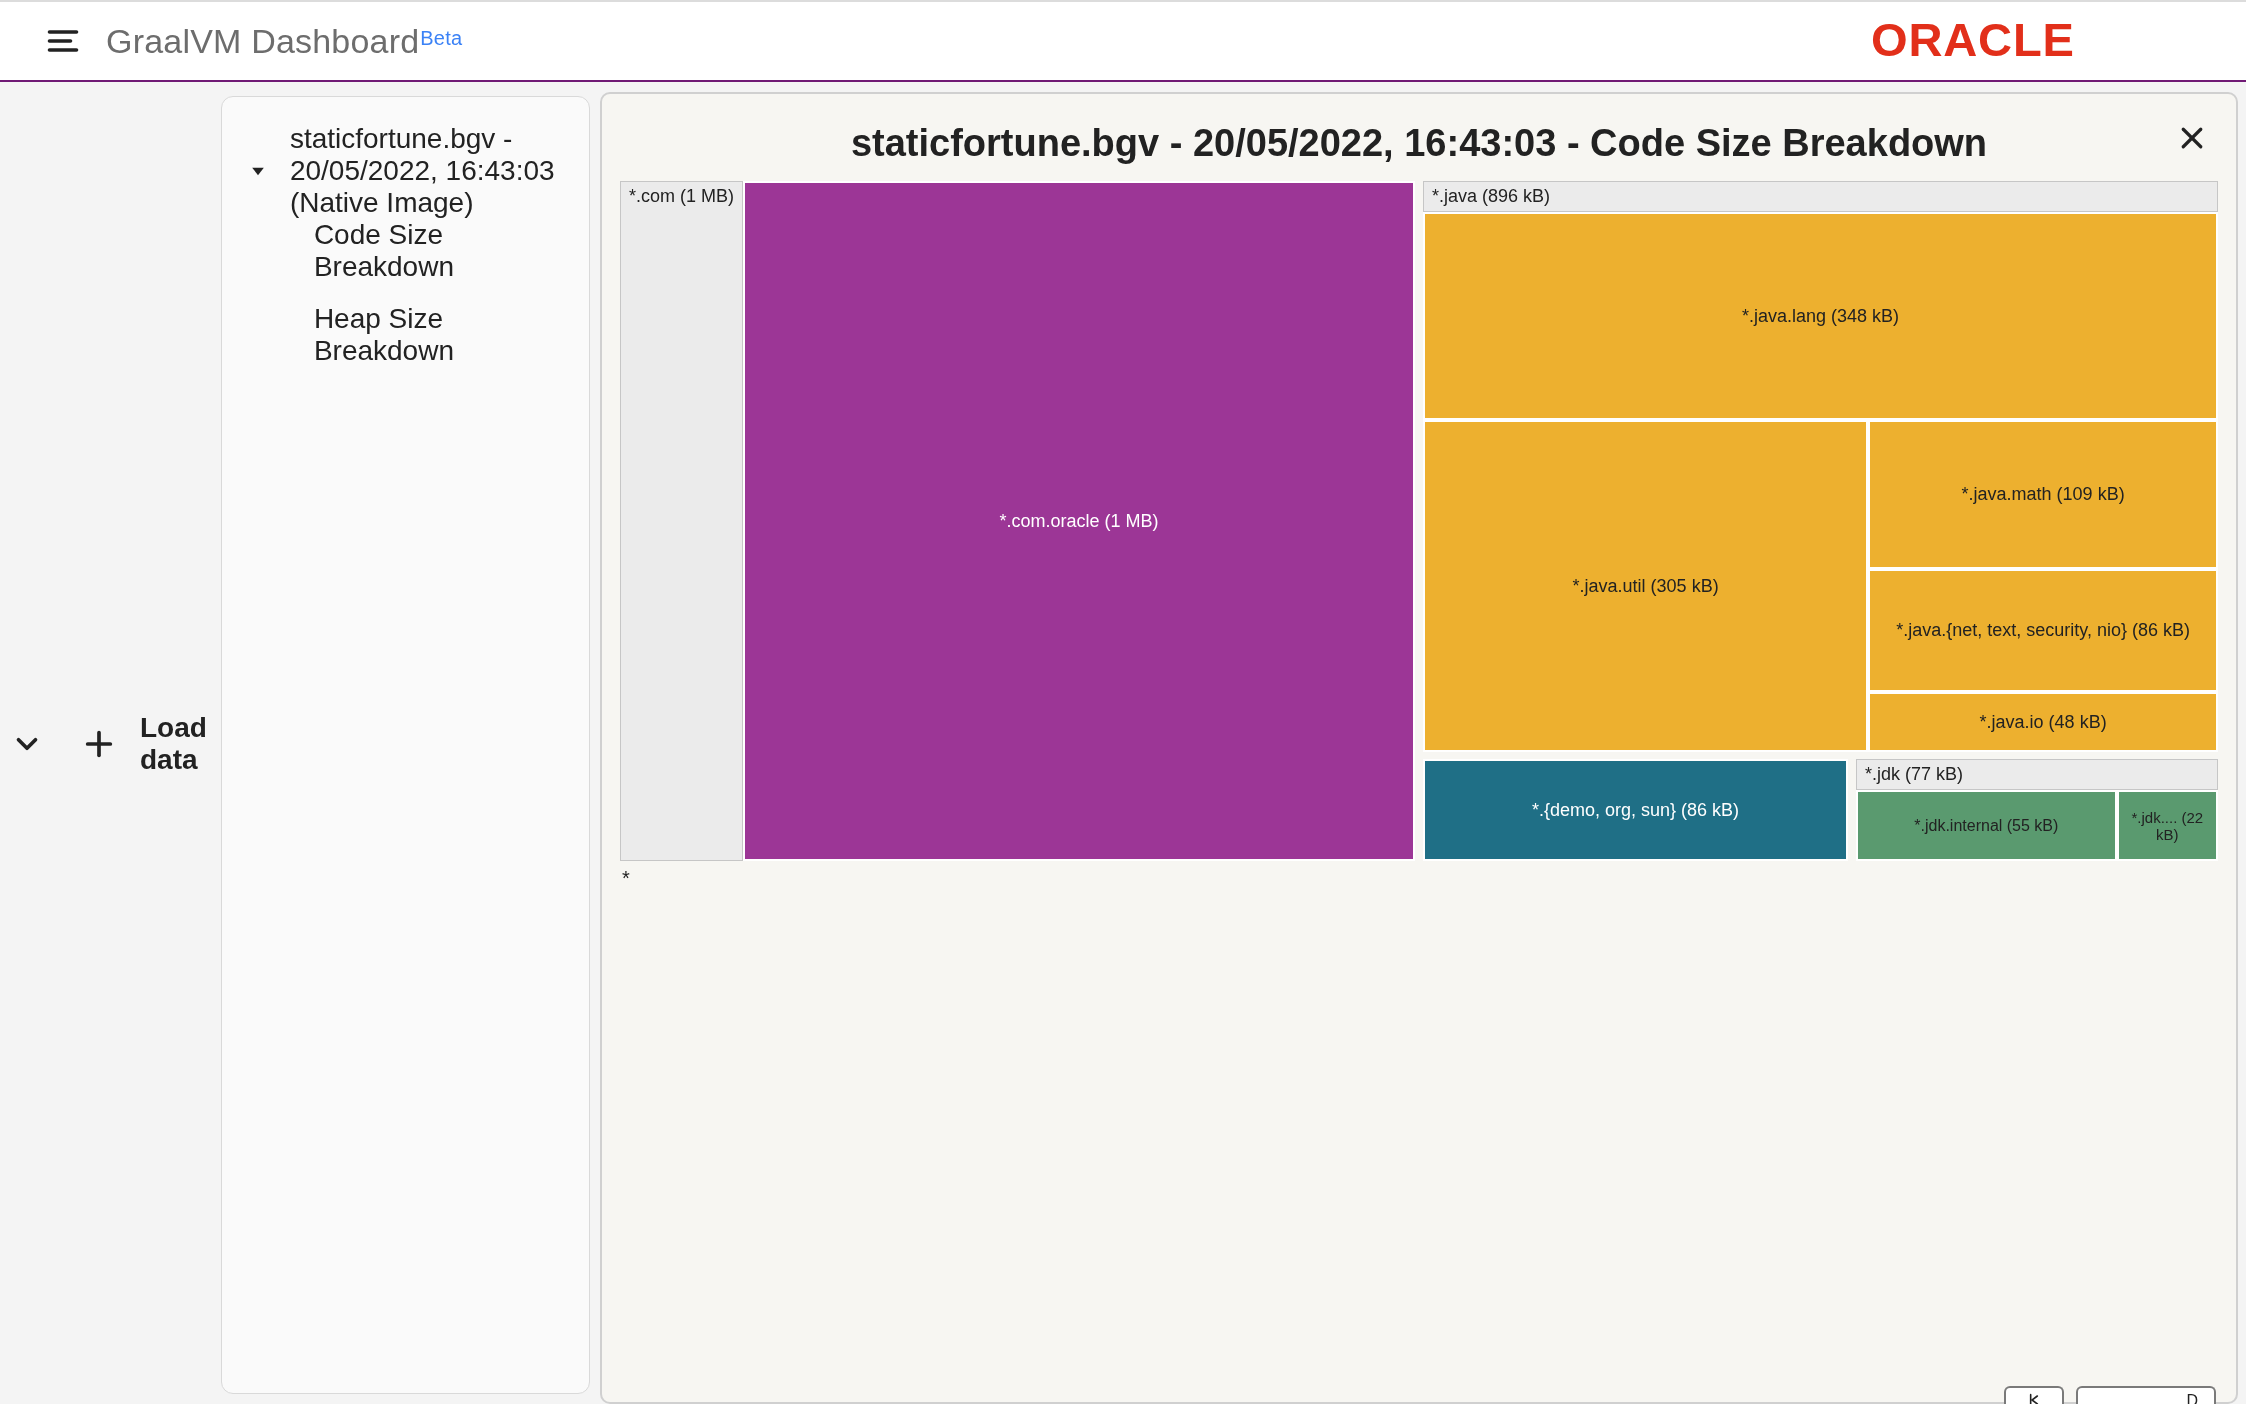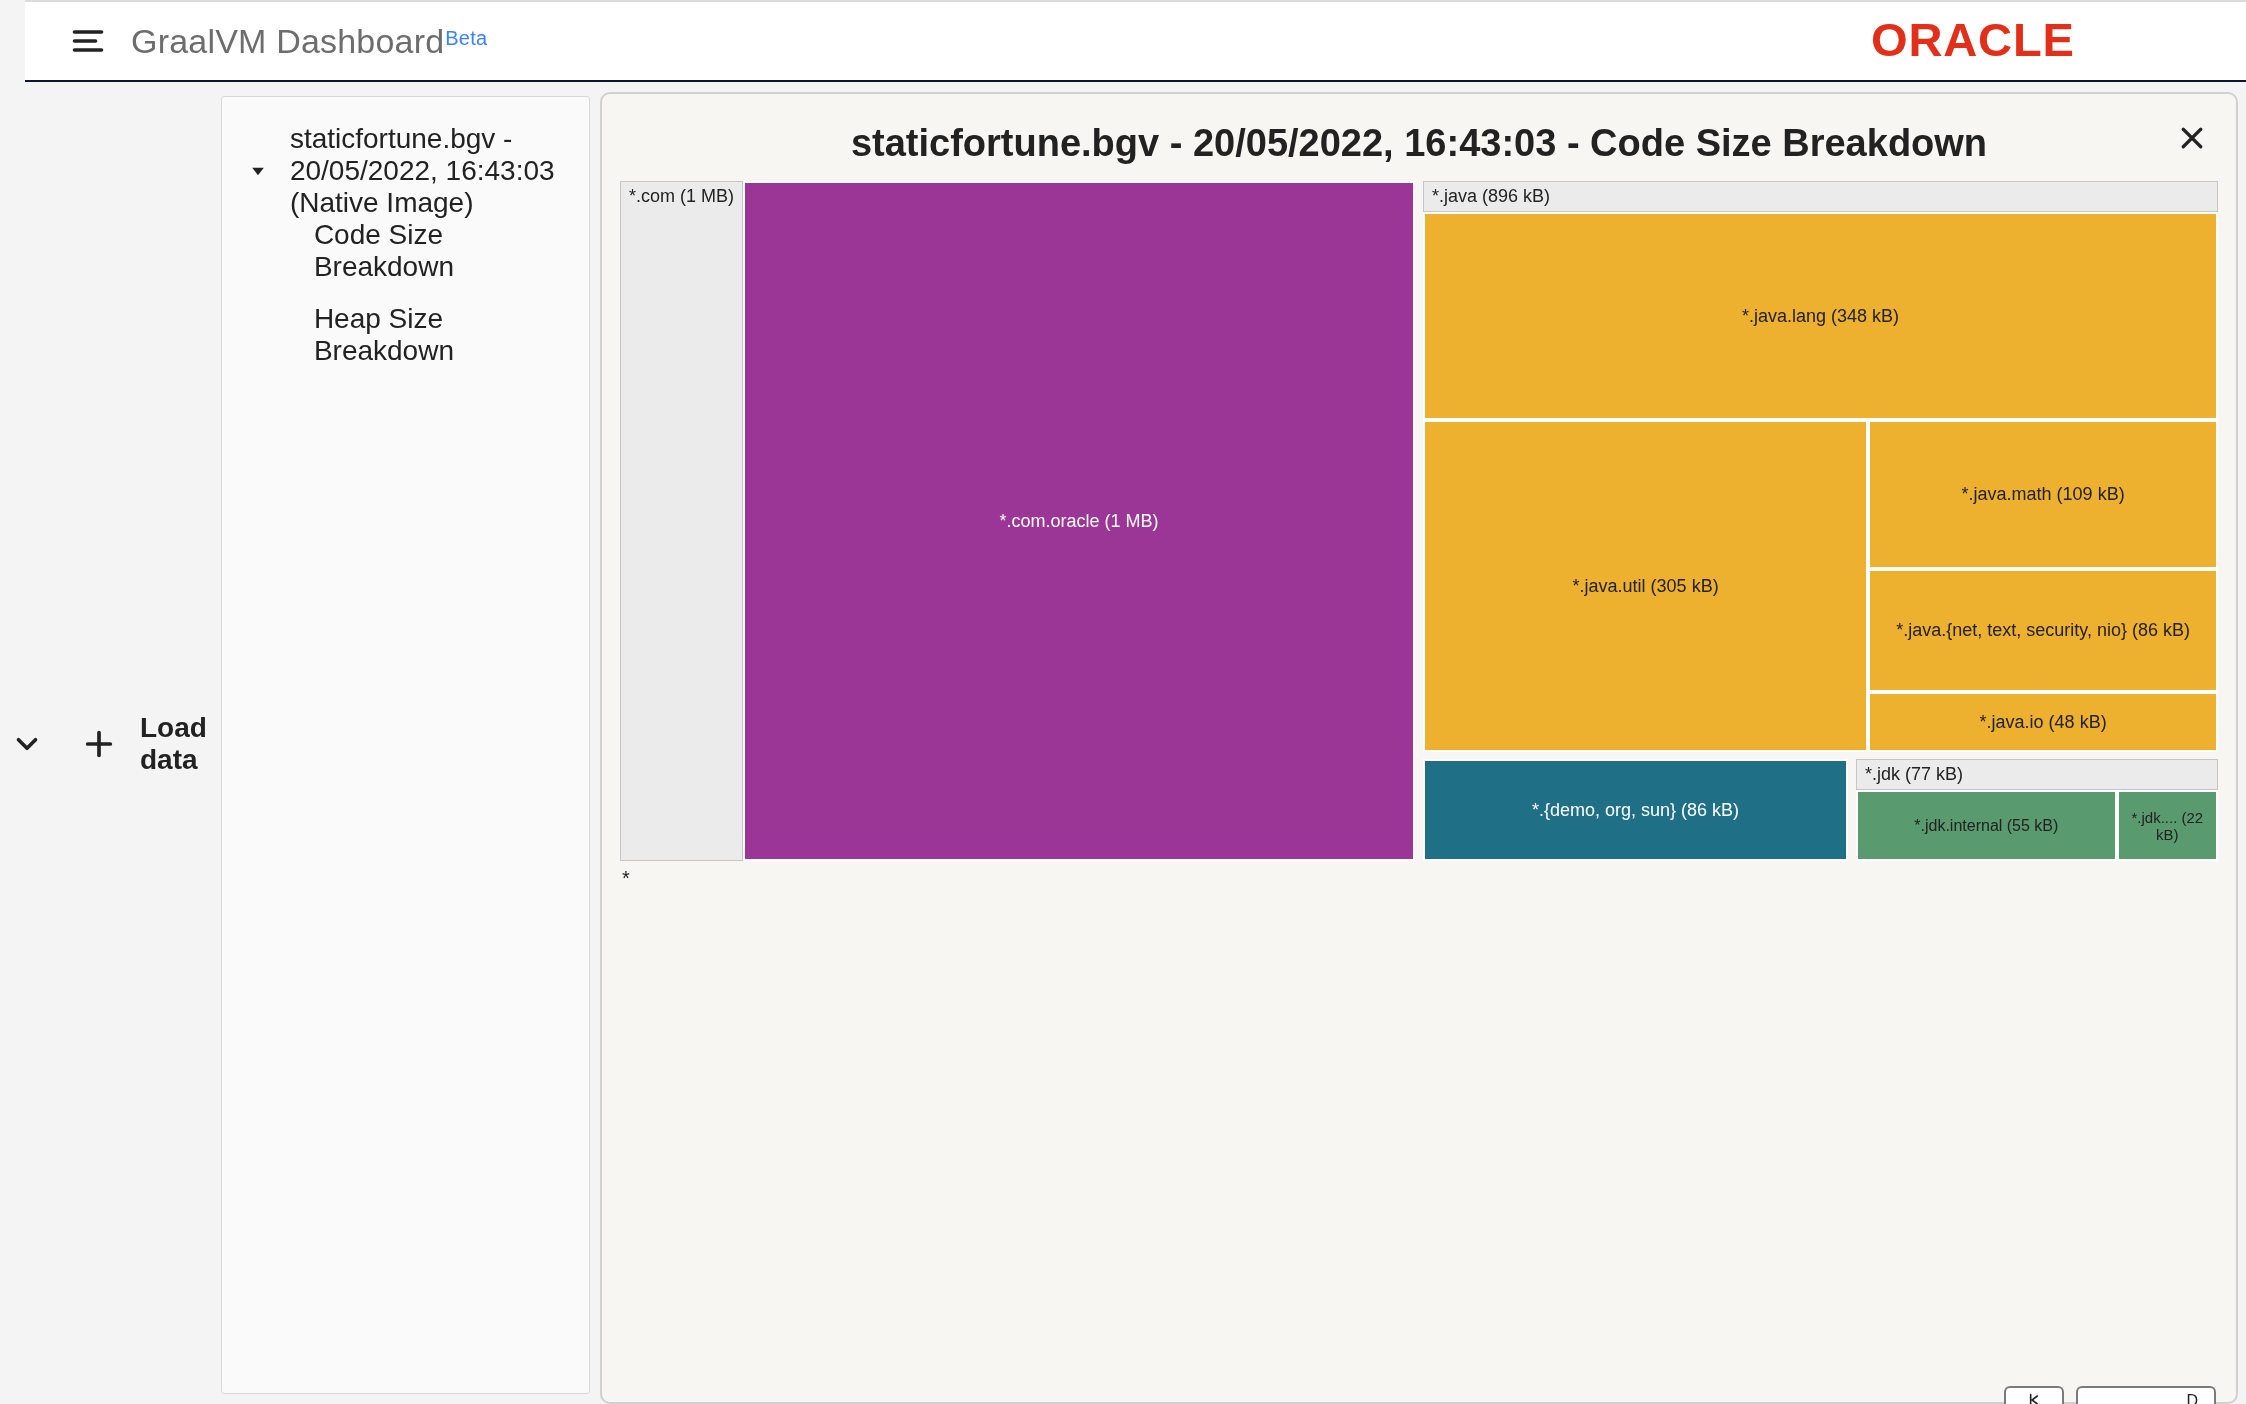--- a/index.html
+++ b/index.html
@@ -11,45 +11,44 @@
     font-size: 20px;
   }
 
   
   .topbar {
     display: flex;
     align-items: center;
     justify-content: space-between;
     background: #fff;
     border-top: 2px solid #dcdcdc;
-    border-bottom: 2px solid #0f172a;
+    border-bottom: 2px solid #701a75;
     height: 82px;
     padding: 0 12px 0 0;
-    margin-left: 25px;
   }
   .topbar-left { display: flex; align-items: center; gap: 22px; padding-left: 42px; }
   .menu-icon { width: 42px; height: 42px; display: flex; align-items: center; justify-content: center; cursor: pointer; }
   .menu-icon svg { width: 36px; height: 36px; }
   .app-title { display: flex; align-items: baseline; font-size: 34px; color: #6d6d6d; font-weight: 400; letter-spacing: 0.2px; }
   .app-beta { color: #3b82f6; font-size: 20px; font-weight: 400; position: relative; top: -8px; margin-left: 1px; }
   .oracle-logo { height: 52px; margin-right: 6px; }
 
   
   .main { display: flex; height: calc(100% - 82px); }
 
   
   .sidebar { width: 600px; padding: 14px 10px 10px 2px; display: flex; flex-direction: row; }
   .load-row { display: flex; align-items: center; gap: 24px; padding: 20px 0 22px 8px; }
   .chev-icon, .plus-icon { width: 38px; height: 38px; display: flex; align-items: center; justify-content: center; cursor: pointer; }
   .plus-icon { margin-left: 14px; }
   .load-label { font-size: 28px; font-weight: 700; }
 
   .tree-panel {
     border: 1px solid #d9d9d9;
-    border-radius: 3px;
+    border-radius: 12px;
     background: #fafafa;
     padding: 26px 18px 24px 26px;
     margin-left: 6px;
   }
   .tree-root { display: flex; align-items: center; gap: 22px; font-size: 28px; font-weight: 400; }
   .tree-arrow { width: 22px; height: 22px; display: inline-flex; align-items: center; justify-content: center; }
   .tree-children { display: flex; flex-direction: column; gap: 20px; font-size: 28px; margin-left: 66px; }
   .tree-child { cursor: pointer; }
 
   

